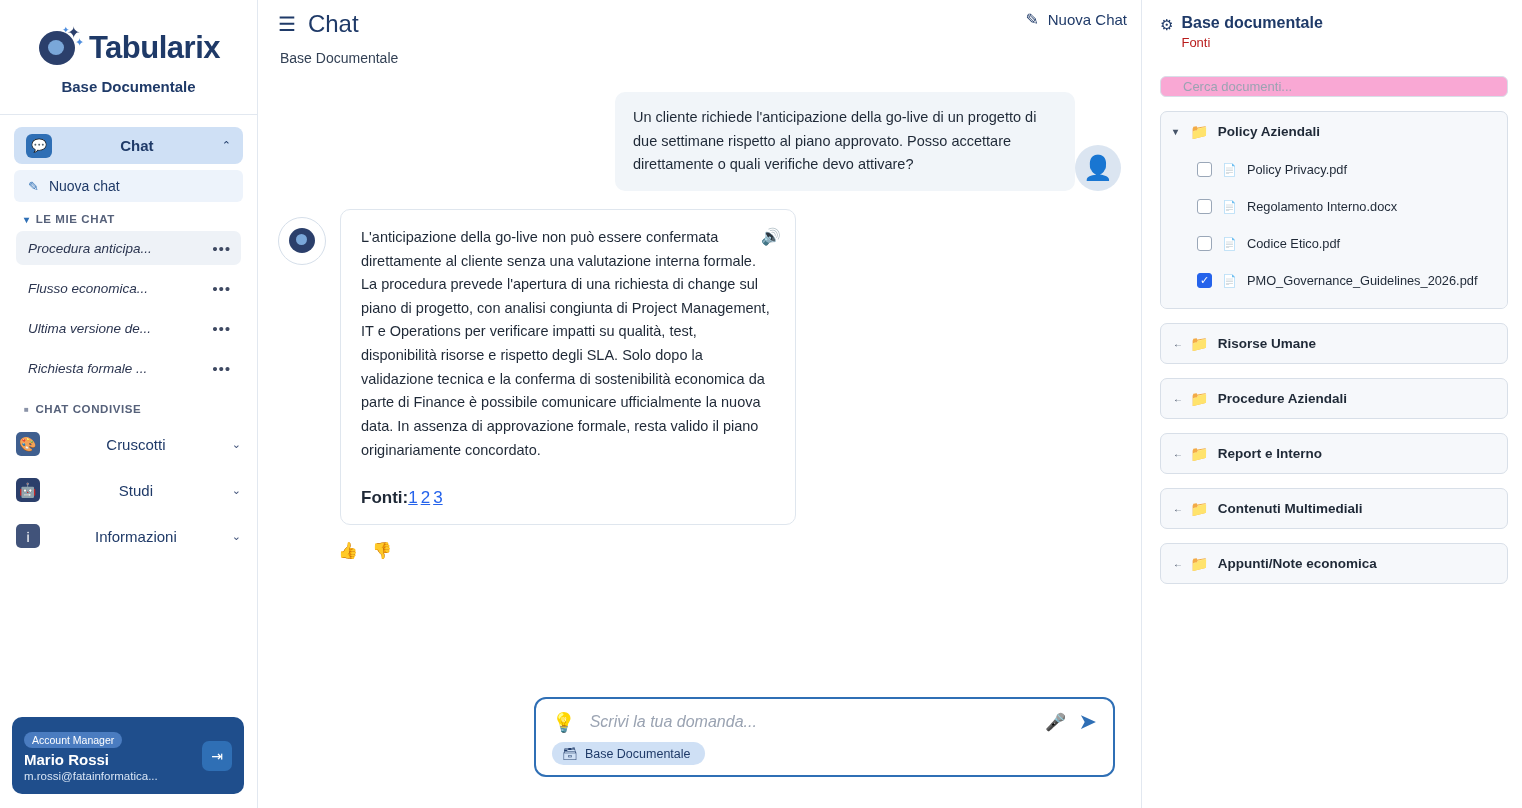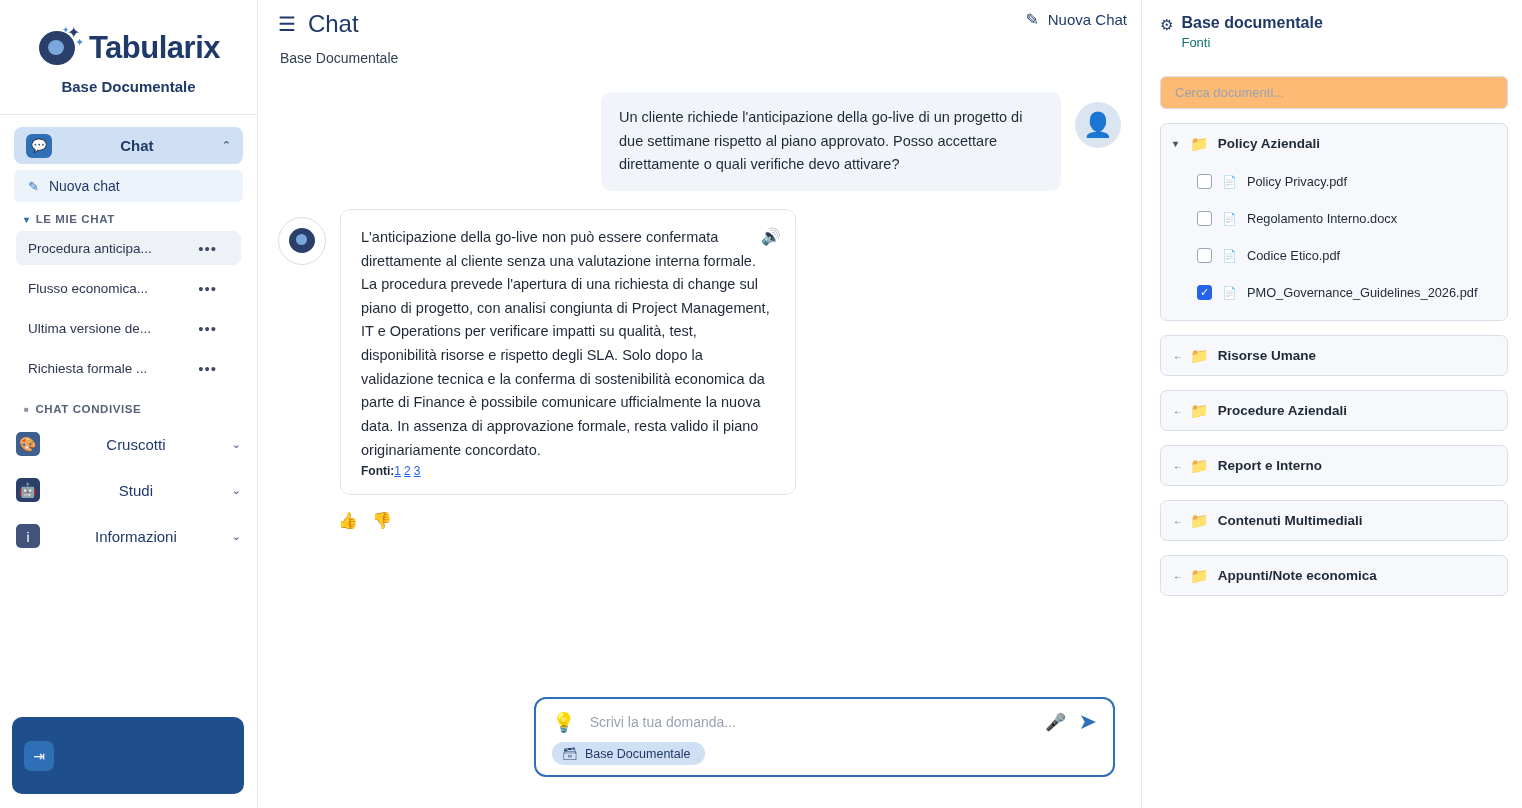--- a/index.html
+++ b/index.html
@@ -80,22 +80,22 @@
     font-size: 11.5px; font-weight: bold; color: #56617a;
     letter-spacing: .6px; padding: 8px 6px 6px 10px;
   }
   .section-title .caret { font-size: 10px; color:#2f6fb5; }
   .section-title.shared { color:#56617a; padding-top: 12px; }
   .section-title.shared .dot { font-size: 8px; color:#8a93a8; }
 
   .chat-item {
     display: flex; align-items: center; justify-content: space-between;
     height: 34px; border-radius: 7px;
-    padding: 0 24px 0 12px; margin: 0 2px 6px 2px;
-    font-size: 13.5px; color: #2b3550;
+    padding: 0 10px 0 12px; margin: 0 2px 6px 2px;
+    font-size: 13.5px; color: #2b3550; font-style: italic;
   }
   .chat-item.active { background: #eef2f7; }
   .chat-item .dots { color: #3f4a63; font-size: 15px; letter-spacing: 1px; }
 
   .nav-row {
     display: flex; align-items: center; gap: 12px;
     height: 46px; padding: 0 16px;
   }
   .nav-row .ico {
     width: 24px; height: 24px; border-radius: 5px;
@@ -141,21 +141,21 @@
   .main-sub { font-size: 14px; color: #334155; padding-left: 2px; margin-top: 12px; }
   .new-chat-btn {
     position: absolute; right: 14px; top: 10px;
     display: flex; align-items: center; gap: 9px;
     font-size: 15px; color: #1f3a68;
   }
   .new-chat-btn .pen { color: #1f3a68; font-size: 16px; }
 
   .conversation { position: absolute; top: 92px; left: 0; right: 0; bottom: 140px; padding: 0 20px; }
 
-  .msg-user { display: flex; justify-content: flex-end; align-items: flex-start; gap: 14px; }
+  .msg-user { display: flex; justify-content: flex-end; align-items: flex-end; }
   .bubble-user {
     background: #f1f5f9; border-radius: 10px;
     padding: 14px 18px; max-width: 460px;
     font-size: 14.5px; line-height: 1.63; color: #1f2937;
   }
   .avatar-user {
     width: 46px; height: 46px; border-radius: 50%;
     background: #dbe5f1; display:flex; align-items:center; justify-content:center;
     color:#4a5a74; font-size: 24px; flex: none; margin-top: 10px;
   }
@@ -173,59 +173,59 @@
   .avatar-bot .circ:after {
     content:""; position:absolute; left:7px; top:6px; width:11px;height:11px;
     border-radius:50%; background:#7aa7d9;
   }
   .bubble-bot {
     background: #ffffff; border: 1px solid #dfe6ee; border-radius: 10px;
     padding: 16px 20px 12px 20px; width: 456px;
     font-size: 14.5px; line-height: 1.63; color: #1f2937; position: relative;
   }
   .speaker-icon { position: absolute; right: 14px; top: 14px; font-size: 16px; color: #1f3a68; }
-  .fonti { font-size: 12px; color:#1f2937; }
+  .fonti { margin-top: 22px; font-size: 17px; color:#1f2937; }
   .fonti b { font-weight: bold; }
   .fonti a { color: #2563eb; text-decoration: underline; margin-right: 3px; }
   .feedback { display:flex; gap: 14px; margin: 16px 0 0 60px; font-size: 16px; color:#64748b; }
 
   .composer {
     position: absolute; left: 276px; right: 26px; bottom: 31px;
     height: 80px; border: 2px solid #2f6fb5; border-radius: 12px;
     background: #fff; display: flex; flex-direction: column; justify-content: center;
     padding: 0 16px;
   }
   .composer-row { display: flex; align-items: center; gap: 12px; }
   .bulb { font-size: 19px; color: #1f3a68; }
   .composer-input {
-    flex: 1; border: none; outline: none; font-size: 14px; color: #111827;
-    font-family: "Liberation Sans", sans-serif; background: transparent;
+    flex: 1; border: none; outline: none; font-size: 16px; color: #111827;
+    font-family: "Liberation Sans", sans-serif; background: transparent; font-style: italic;
   }
   .composer-input::placeholder { color: #9aa3b2; }
   .mic { font-size: 17px; color: #41537a; }
   .send { font-size: 22px; color: #2f6fb5; }
   .tag-row { margin-top: 7px; }
   .tag {
     display: inline-flex; align-items: center; gap: 7px;
     background: #cfe0f5; color: #1f3a68; border-radius: 12px;
     padding: 4px 14px 4px 10px; font-size: 12.5px;
   }
 
   
   .right {
     width: 380px; height: 808px; background: #ffffff; padding: 14px 14px 0 18px;
   }
   .right-head { display: flex; align-items: flex-start; gap: 8px; }
   .right-head .ico { font-size: 15px; color: #1f3a68; margin-top: 2px; }
   .right-title { font-size: 16px; font-weight: bold; color: #1f3a68; }
-  .right-sub { font-size: 13px; color: #0f766e; margin-top: 3px; }
+  .right-sub { font-size: 13px; color: #b91c1c; margin-top: 3px; }
   .search-box {
-    margin-top: 26px; width: 348px; height: 33px;
-    border: 1px solid #d8dfe8; border-radius: 6px; background: #fdba74;
-    display: flex; align-items: center; padding: 0 12px;
+    margin-top: 26px; width: 348px; height: 21px;
+    border: 1px solid #d8dfe8; border-radius: 6px; background: #f9a8d4;
+    display: flex; align-items: center; padding: 0 20px;
   }
   .search-box input {
     border: none; outline: none; background: transparent;
     font-size: 13px; width: 100%; font-family: "Liberation Sans", sans-serif;
     color: #1f2937;
   }
   .search-box input::placeholder { color: #9aa3b2; }
 
   .folder {
     width: 348px; margin-top: 14px;
@@ -323,20 +323,25 @@
       <span class="txt">Studi</span>
       <span class="chev">⌄</span>
     </div>
     <div class="nav-row">
       <span class="ico info">ℹ</span>
       <span class="txt">Informazioni</span>
       <span class="chev">⌄</span>
     </div>
 
     <div class="user-card">
+      <div class="user-info">
+        <div class="role-badge">Account Manager</div>
+        <div class="user-name">Mario Rossi</div>
+        <div class="user-mail">m.rossi@fatainformatica...</div>
+      </div>
       <div class="logout-btn">⇥</div>
     </div>
   </div>
 
   <div class="main">
     <div class="main-header">
       <div class="main-title-row">
         <span class="hamburger">☰</span>
         <span class="main-title">Chat</span>
       </div>

